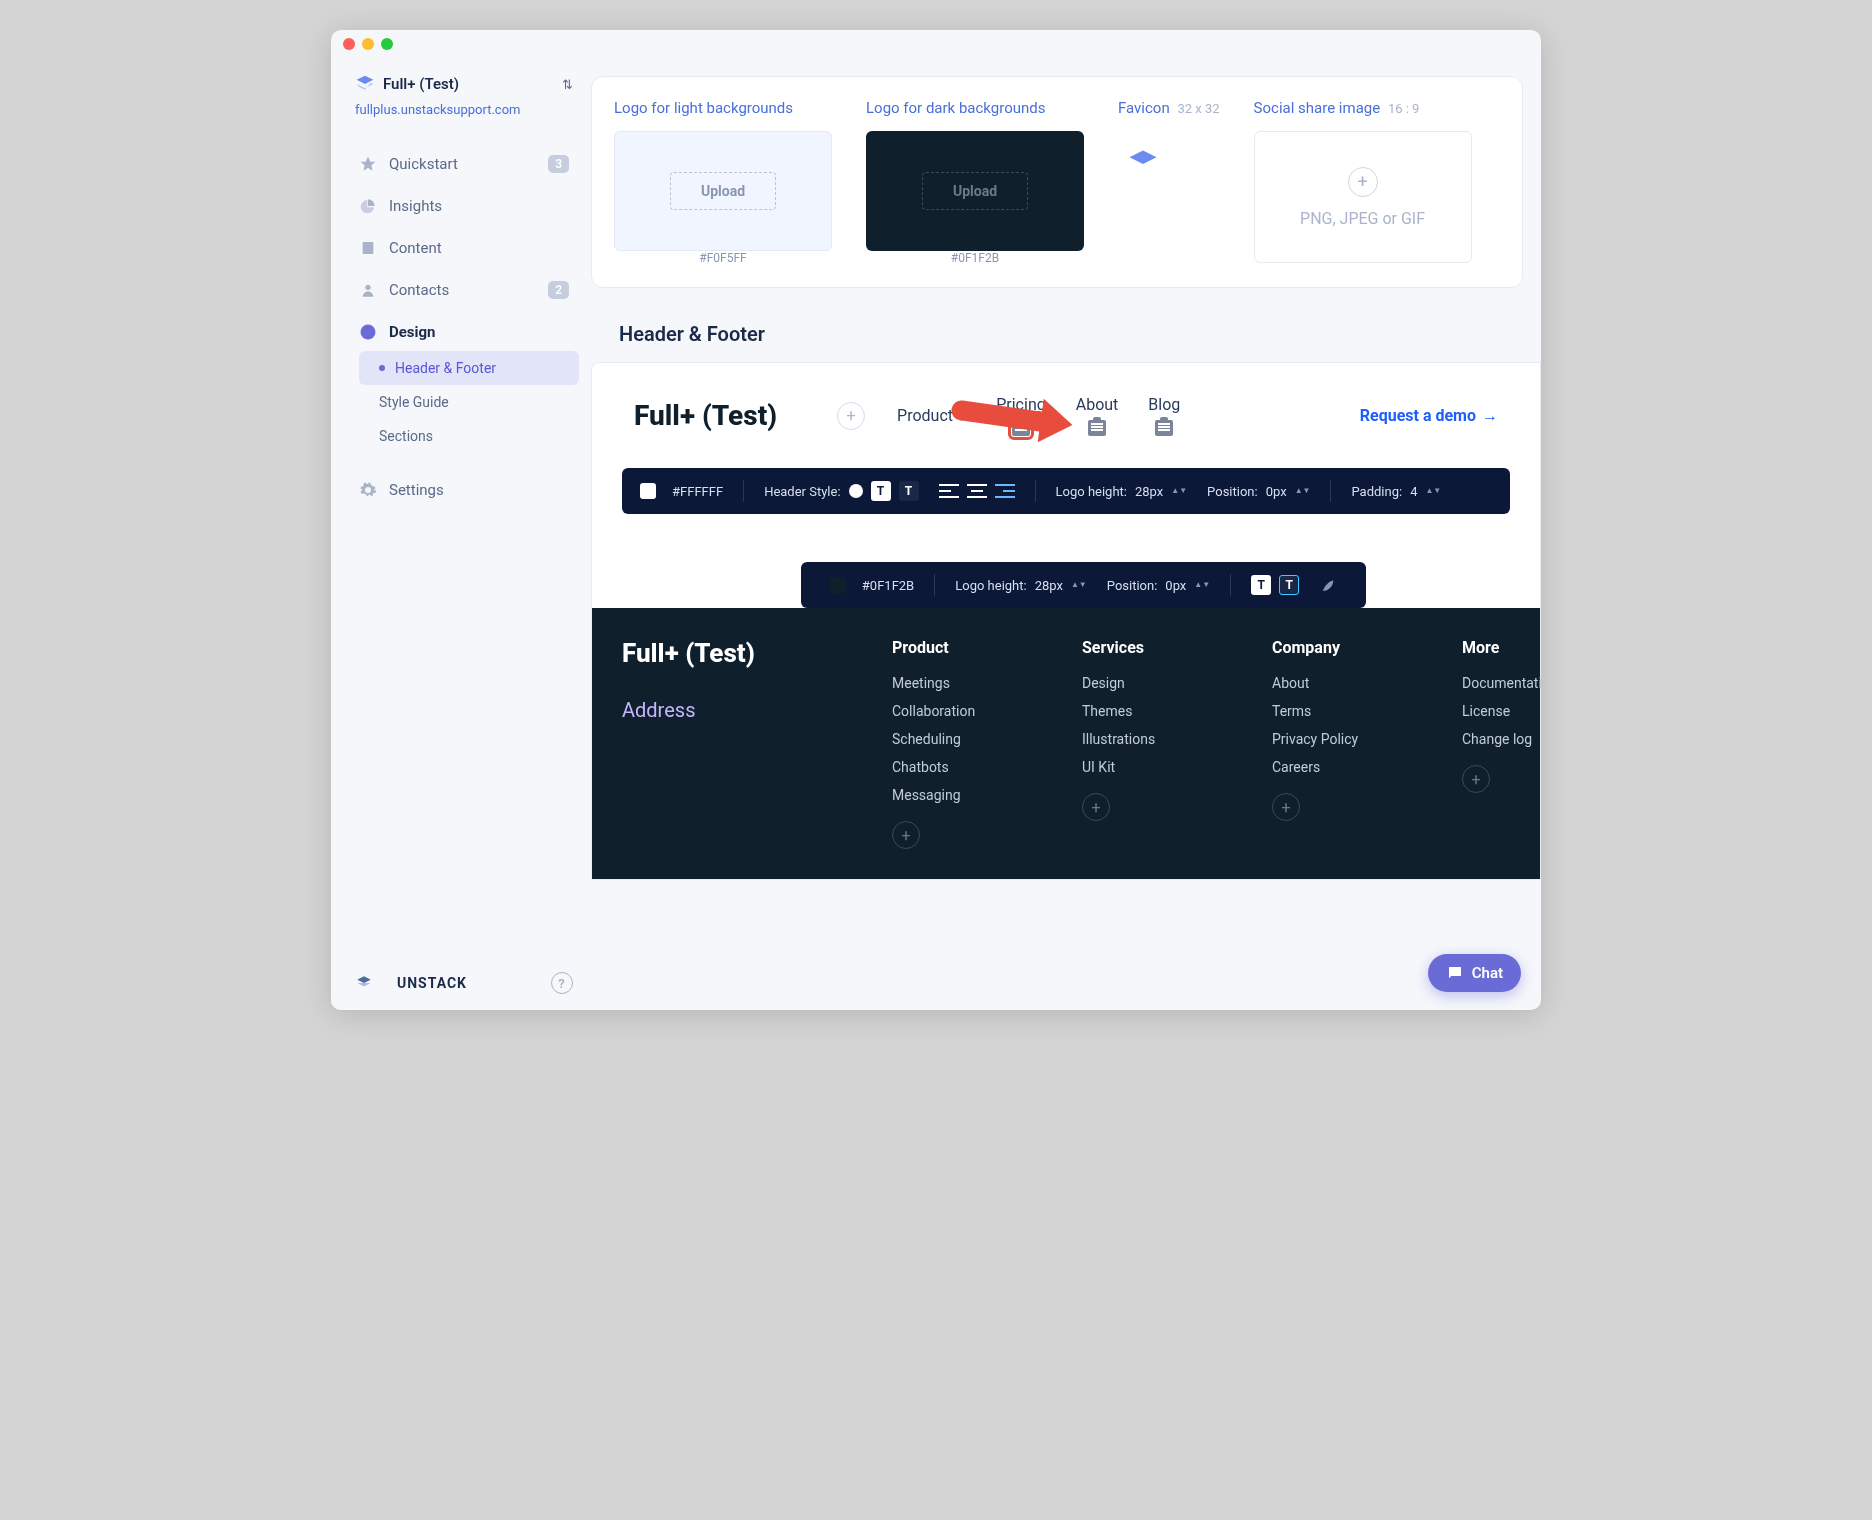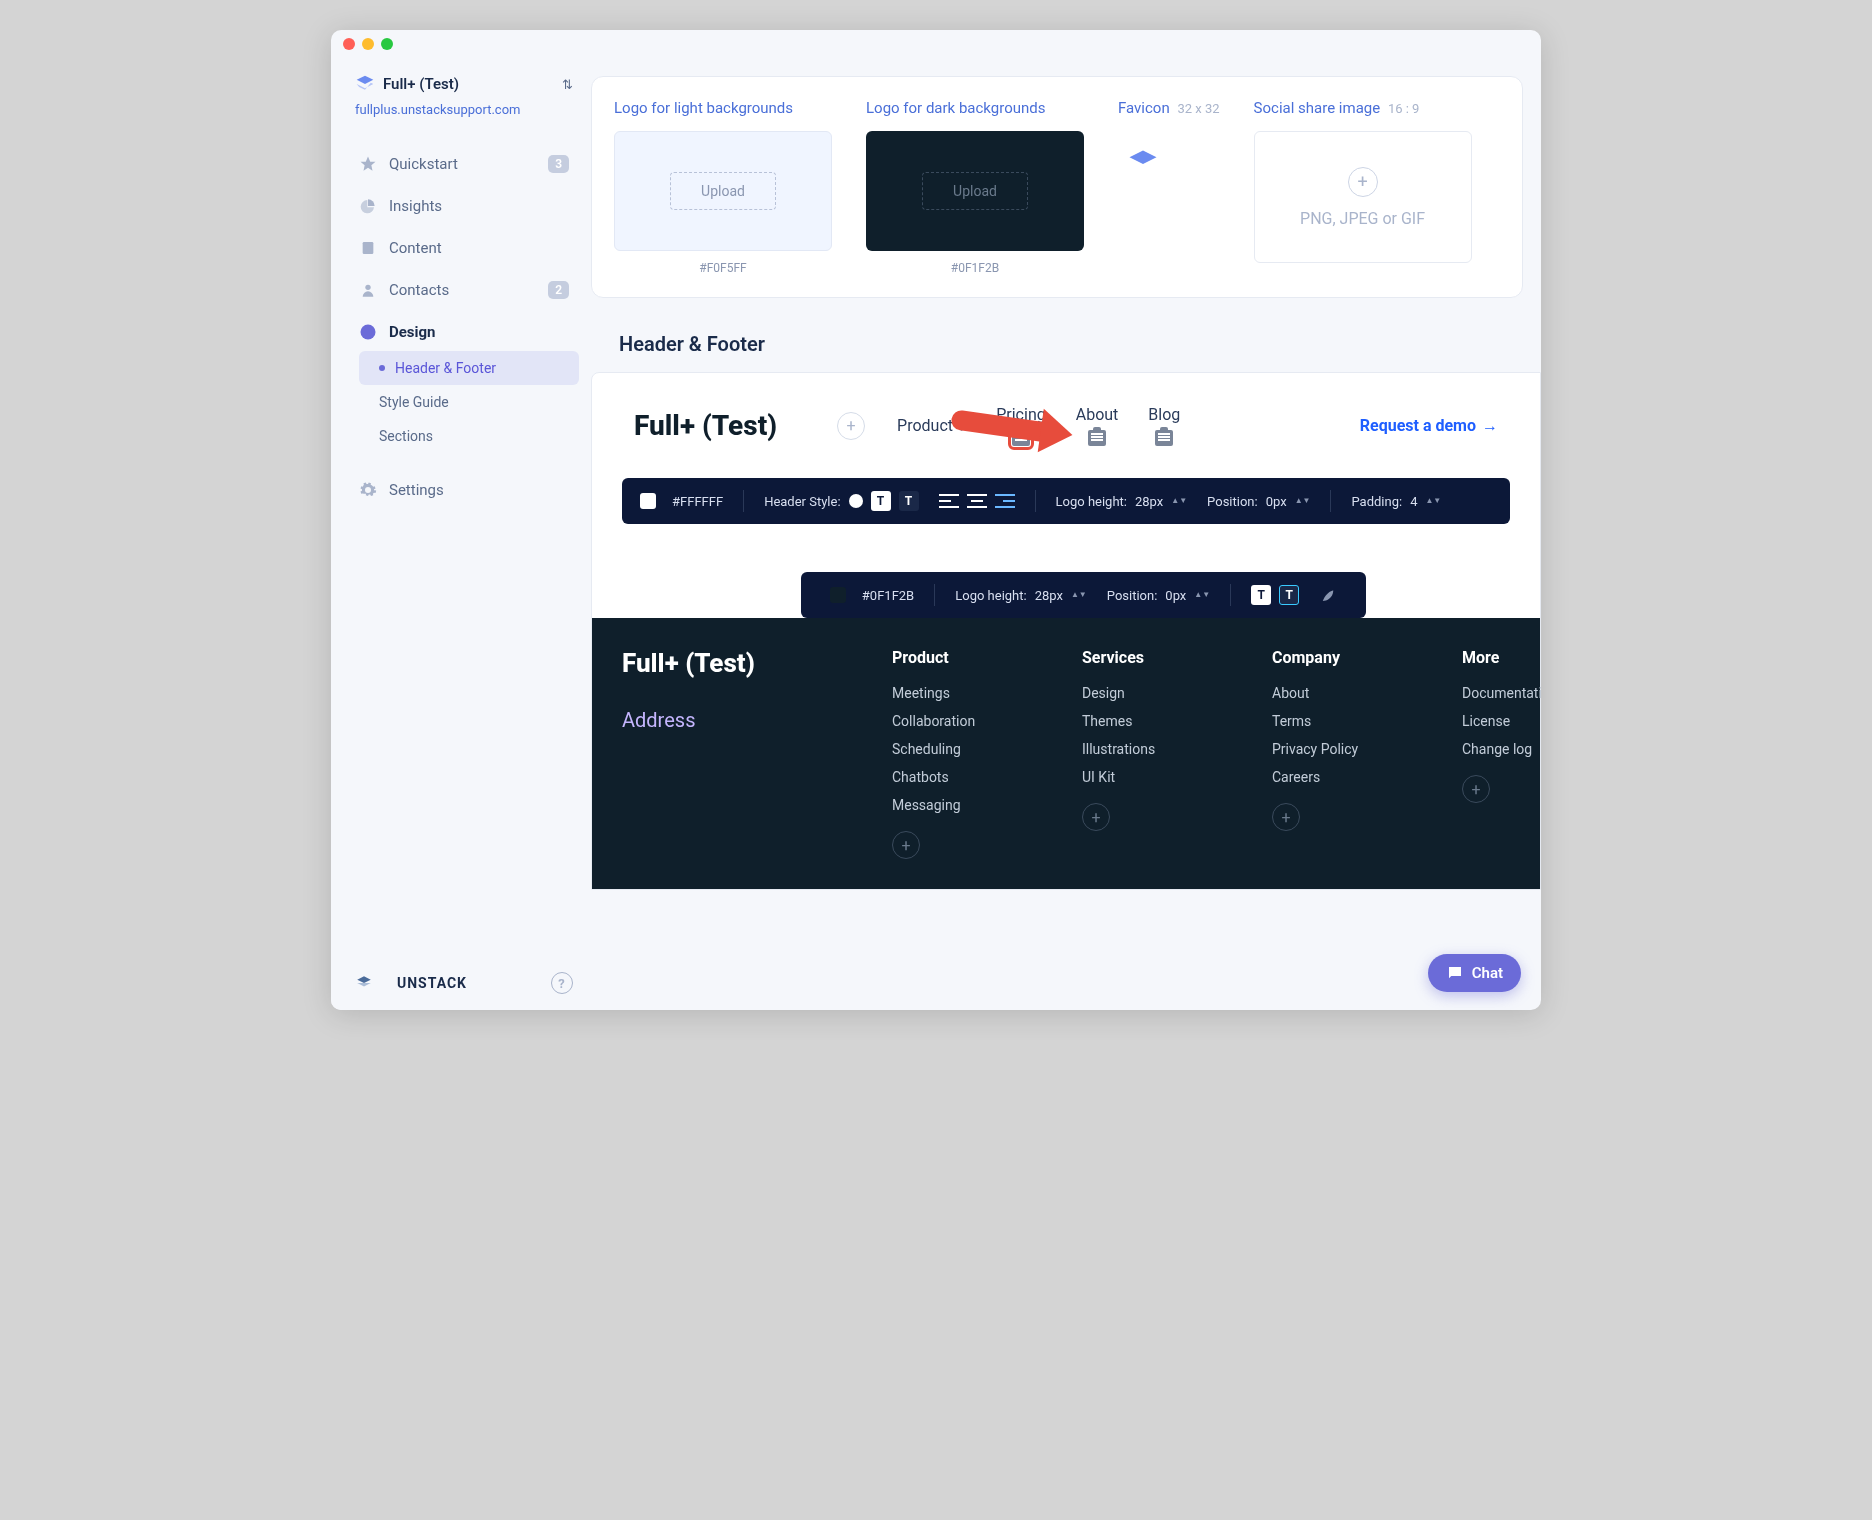--- a/index.html
+++ b/index.html
@@ -33,23 +33,23 @@
 .main { flex: 1; overflow-y: auto; padding: 18px 0 0 0; }
 .section-title { font-size: 20px; font-weight: 600; color: #1a2b4a; padding: 0 28px 16px; }
 .panel { background: #fff; border: 1px solid #e6eaf2; border-radius: 12px; margin: 0 18px 34px 0; padding: 22px 22px; }
 .brand-row { display: flex; gap: 34px; align-items: flex-start; }
 .brand-col { display: flex; flex-direction: column; }
 .brand-label { font-size: 15px; color: #4a6fd8; margin-bottom: 14px; }
 .brand-label .dim { color: #a9b4cb; font-size: 13px; margin-left: 4px; }
 .upload-box { width: 218px; height: 120px; border-radius: 6px; display: flex; align-items: center; justify-content: center; flex-direction: column; position: relative; }
 .upload-box.light { background: #f0f5ff; border: 1px solid #e2e8f5; }
 .upload-box.dark { background: #0f1f2b; }
-.dashed-inner { border: 1.5px dashed #b8c2d8; padding: 10px 30px; font-size: 14px; color: #8a96b0; border-radius: 4px; cursor: pointer; }
+.dashed-inner { border: 1.5px dashed #b8c2d8; padding: 10px 30px; font-size: 14px; color: #8a96b0; border-radius: 4px; cursor: pointer; font-weight: bold; }
 .upload-box.dark .dashed-inner { border-color: #3a4a5c; color: #6a7a8c; }
-.color-hex { font-size: 12px; color: #8a96b0; margin-top: 10px; text-align: center; }
+.color-hex { font-size: 12px; color: #8a96b0; text-align: center; }
 .favicon-preview { width: 50px; height: 50px; display: flex; align-items: center; justify-content: center; margin-top: 8px; }
 .social-box { width: 218px; height: 132px; border: 1px solid #e6eaf2; border-radius: 6px; display: flex; flex-direction: column; align-items: center; justify-content: center; gap: 12px; color: #a9b4cb; cursor: pointer; }
 .plus-circle { width: 30px; height: 30px; border: 1.5px solid #cdd5e5; border-radius: 50%; display: flex; align-items: center; justify-content: center; color: #a9b4cb; font-size: 18px; }
 .hf-panel { background: #fff; border: 1px solid #e6eaf2; border-top-left-radius: 8px; padding: 24px 24px 0; margin-right: 0; margin-left: 0; }
 .header-preview { display: flex; align-items: center; gap: 20px; padding: 8px 18px 8px 18px; position: relative; }
 .site-title { font-size: 28px; font-weight: 800; color: #0f1f2b; }
 .add-circle { width: 28px; height: 28px; border: 1.5px solid #d5dce8; border-radius: 50%; display: flex; align-items: center; justify-content: center; color: #a9b4cb; cursor: pointer; margin-left: 40px; }
 .nav-links { display: flex; gap: 30px; align-items: center; margin-left: 12px; }
 .nav-link { font-size: 16px; color: #2a3b5a; cursor: pointer; position: relative; display: flex; flex-direction: column; align-items: center; gap: 4px; }
 .nav-link .chev { font-size: 11px; color: #8a96b0; }

